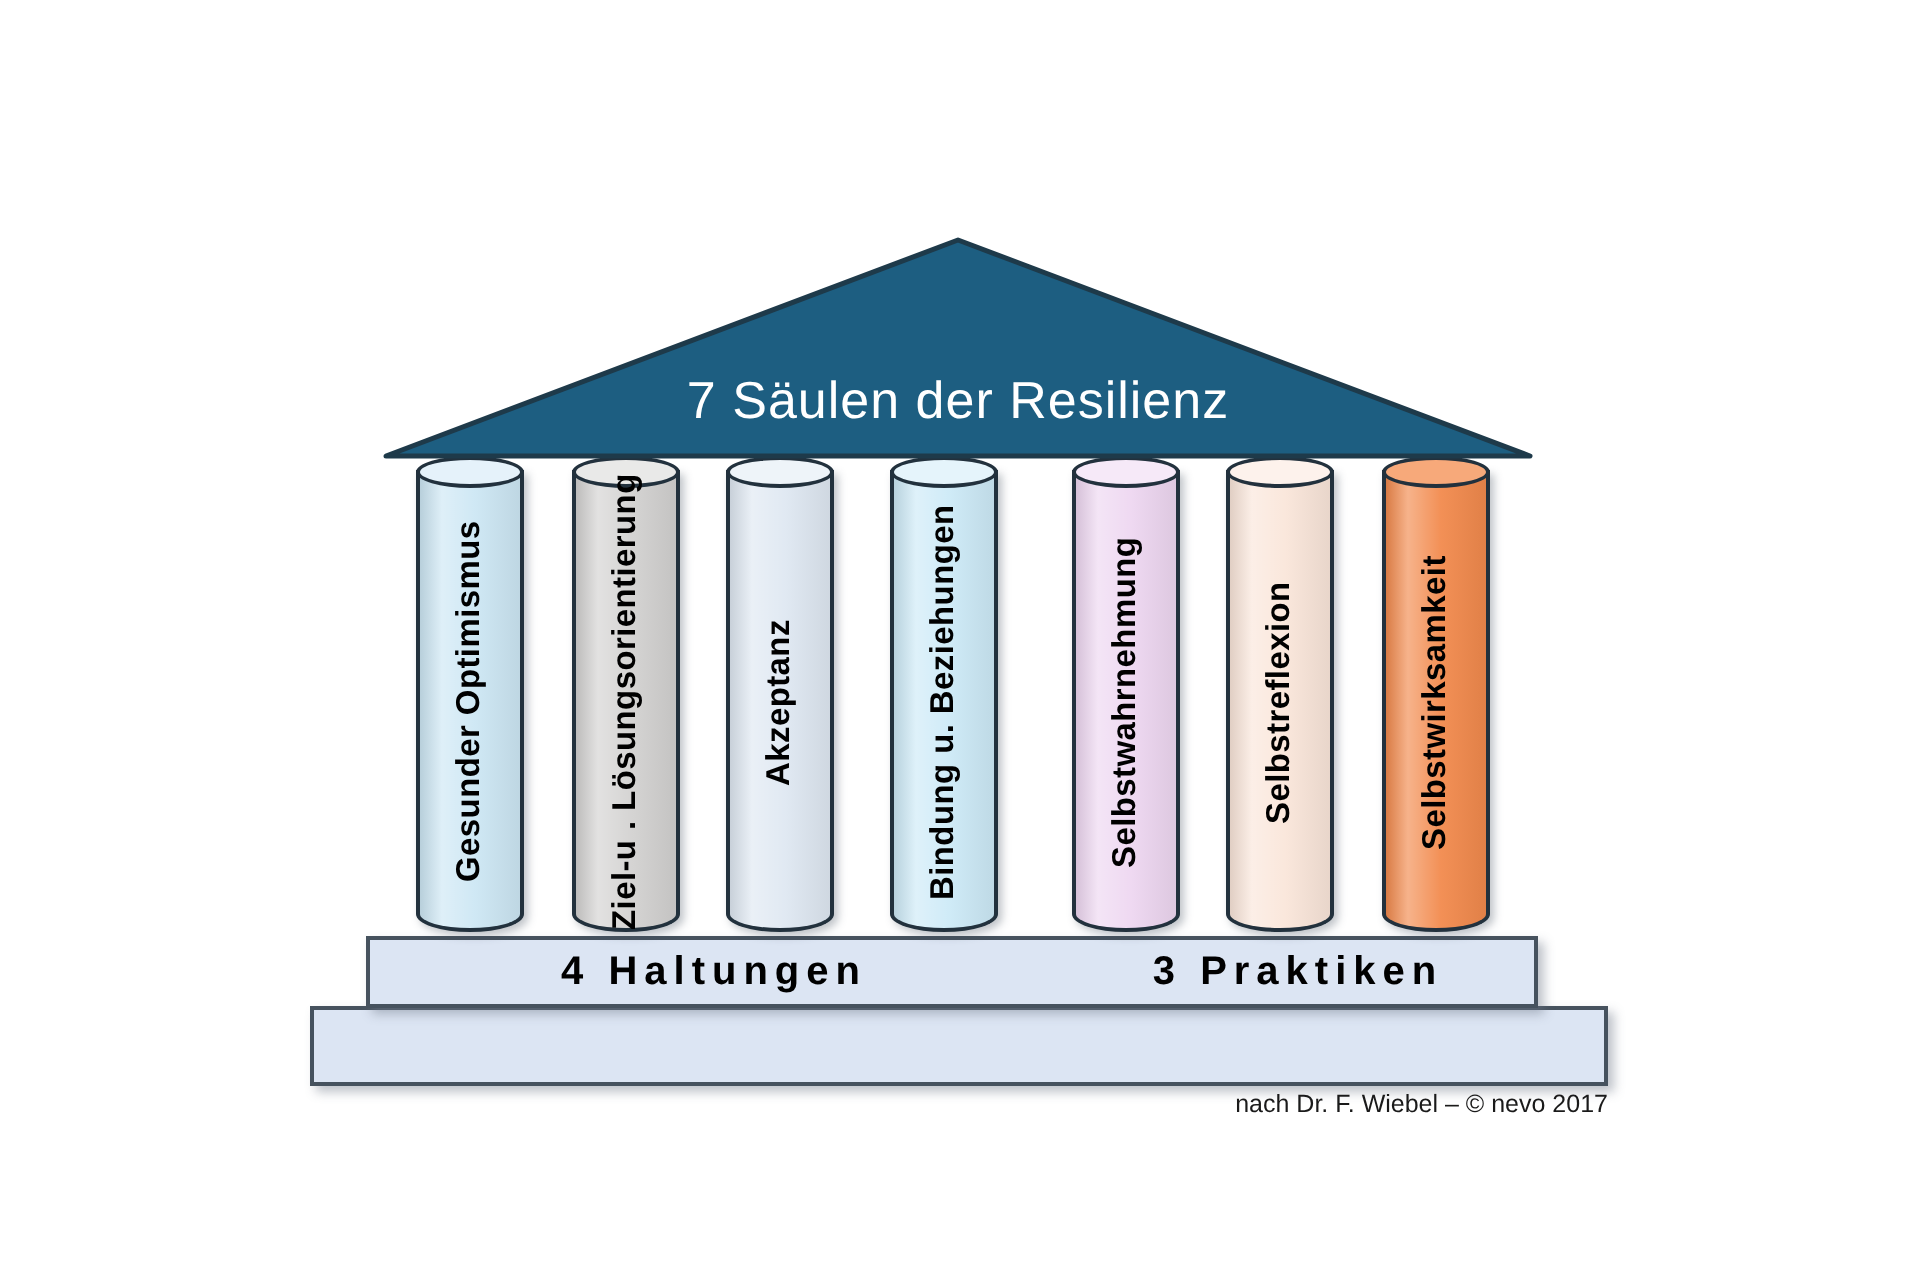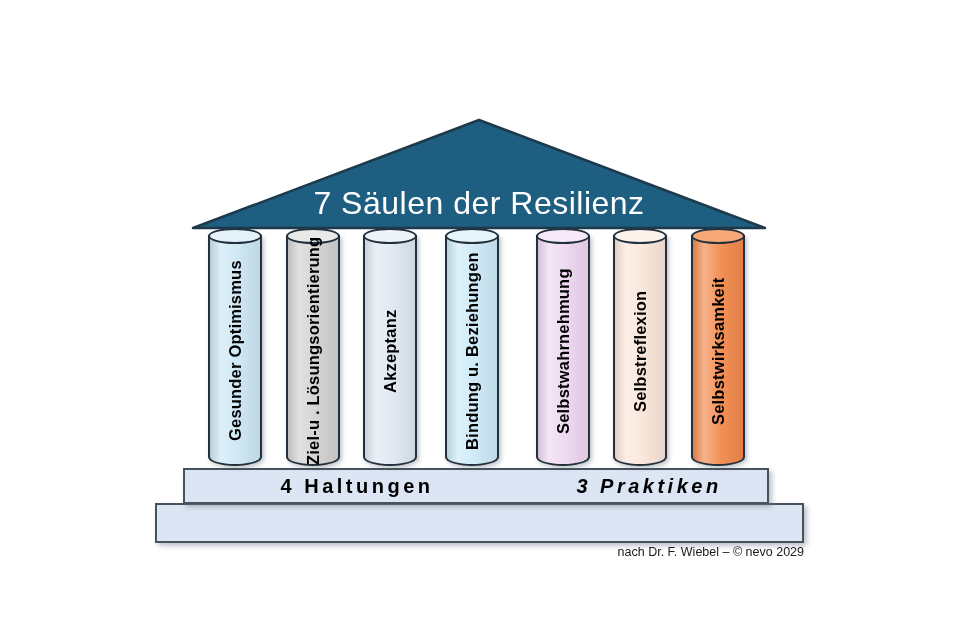--- a/index.html
+++ b/index.html
@@ -30,21 +30,21 @@
     stroke: var(--roof-stroke, #1e3a4a);
     stroke-width: 2.5;
     stroke-linejoin: round;
   }
   .roof-title {
     position: absolute;
     left: 279px;
     top: 185px;
     width: 400px;
     text-align: center;
-    font-size: 32px;
+    font-size: 26px;
     font-weight: 400;
     letter-spacing: 0.5px;
     color: var(--title-color, #ffffff);
     z-index: 4;
   }
 
   
   .pillars {
     position: absolute;
     left: 0;
@@ -133,21 +133,21 @@
     height: 32px;
     line-height: 32px;
     transform: translateX(-50%);
     font-size: 20px;
     font-weight: 700;
     letter-spacing: 3.5px;
     color: var(--label-color, #000000);
     white-space: nowrap;
   }
   .group-label.left  { left: 172px; }
-  .group-label.right { left: 464px; font-style: italic; }
+  .group-label.right { left: 464px; }
 
   
   .attribution {
     position: absolute;
     top: 545px;
     right: 156px;
     font-size: 12.5px;
     color: #1a1a1a;
     z-index: 1;
   }
@@ -201,15 +201,15 @@
       </div>
     </div>
 
   <div class="step step-upper">
     <div class="group-label left">4 Haltungen</div>
     <div class="group-label right">3 Praktiken</div>
   </div>
 
   <div class="step step-lower"></div>
 
-  <div class="attribution">nach Dr. F. Wiebel – © nevo 2029</div>
+  <div class="attribution">nach Dr. F. Wiebel – © nevo 2017</div>
 
 </div>
 
 </body></html>

